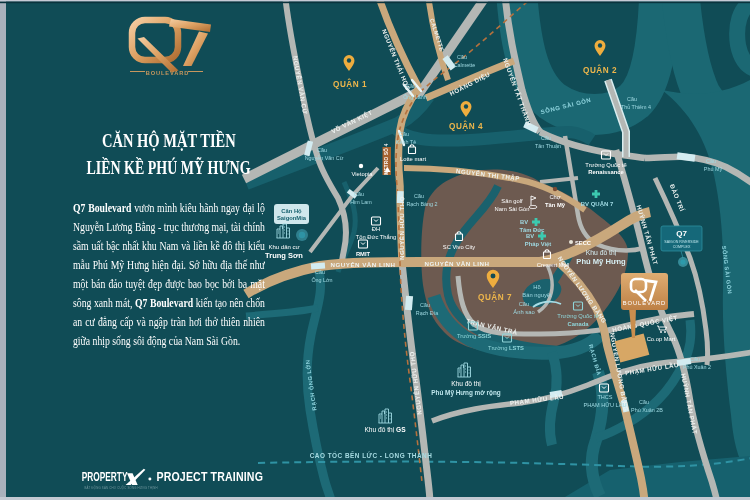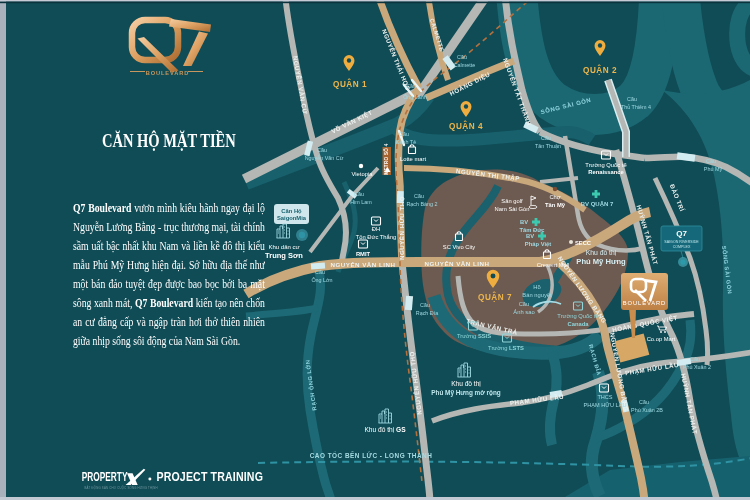--- a/index.html
+++ b/index.html
@@ -468,20 +468,21 @@
    <polygon points="45,3 85,8.5 84,16 43,10.5" fill="url(#lg)"></polygon>
    <polygon points="73,15.5 82,17.5 65.5,50 57,50" fill="url(#lg)"></polygon>
    <polygon points="11.5,22.5 18,21 52.5,54.5 45.5,56.5" fill="url(#lg)"></polygon>
    <text x="41.5" y="58.5" fill="#c6975e" font-size="5.7" font-weight="bold" text-anchor="middle" letter-spacing="0.9" font-family="Liberation Sans,sans-serif">BOULEVARD</text>
    <rect x="4" y="55" width="15" height="1" fill="#c6975e"></rect>
       <rect x="62" y="55" width="15" height="1" fill="#c6975e"></rect>
   </svg>
 
   <div class="head" style="left:0;top:128px;width:233px;text-align:center;"><span style="display:inline-block;transform:scaleX(0.745);transform-origin:center;">CĂN HỘ MẶT TIỀN</span></div>
 
+  <div class="head" style="left:0;top:155px;width:233px;text-align:center;"><span style="display:inline-block;transform:scaleX(0.717);transform-origin:center;">LIỀN KỀ PHÚ MỸ HƯNG</span></div>
 
   <div class="para">
    <div><b>Q7 Boulevard</b> vươn mình kiêu hãnh ngay đại lộ</div>
    <div>Nguyễn Lương Bằng - trục thương mại, tài chính</div>
    <div>sầm uất bậc nhất khu Nam và liền kề đô thị kiểu</div>
    <div>mẫu Phú Mỹ Hưng hiện đại. Sở hữu địa thế như</div>
    <div>một bán đảo tuyệt đẹp được bao bọc bởi ba mặt</div>
    <div>sông xanh mát, <b>Q7 Boulevard</b> kiến tạo nên chốn</div>
    <div>an cư đẳng cấp và ngập tràn hơi thở thiên nhiên</div>
    <div class="last">giữa nhịp sống sôi động của Nam Sài Gòn.</div>

